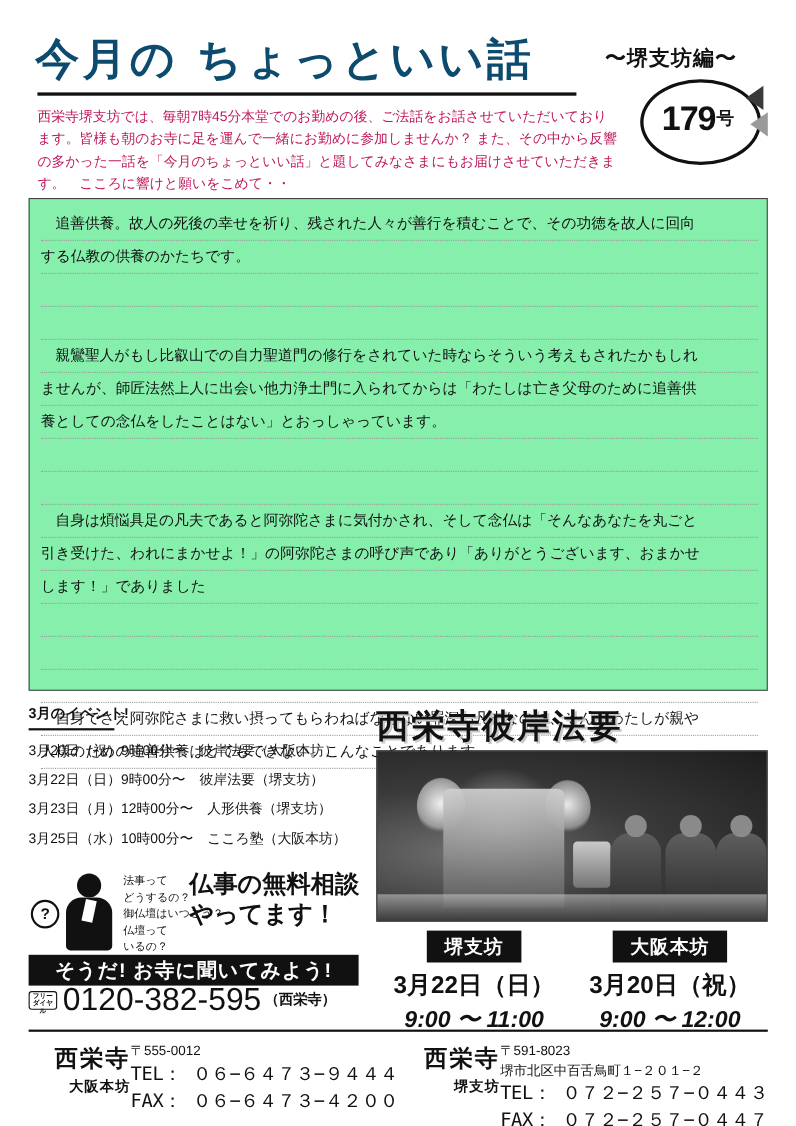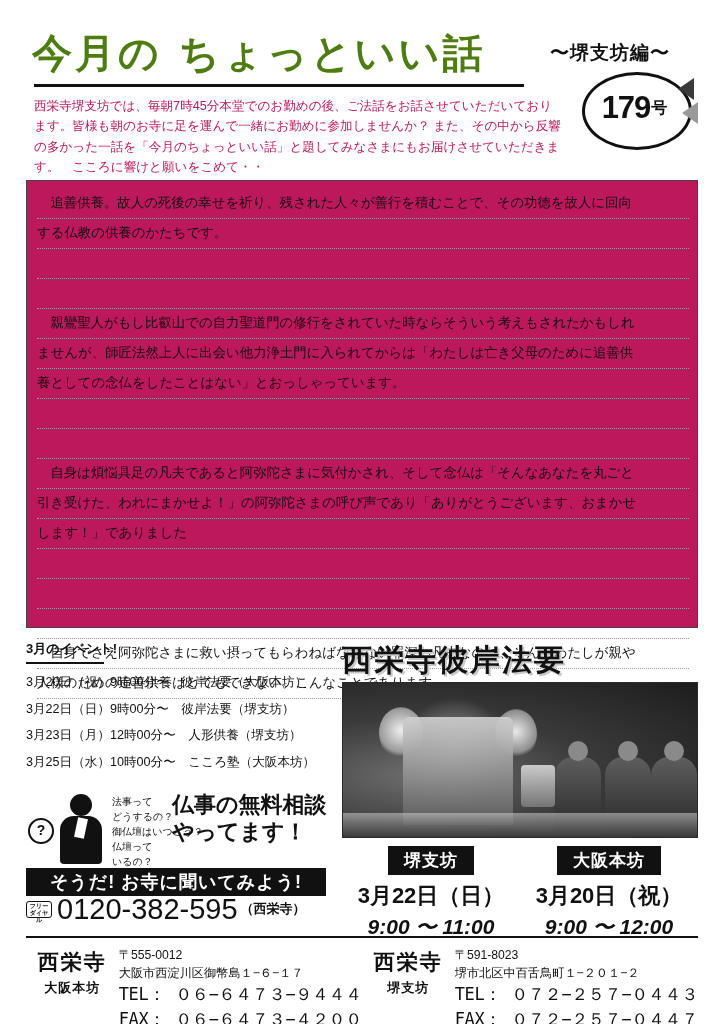--- a/index.html
+++ b/index.html
@@ -29,21 +29,21 @@
     width: 672px;
     height: 152px;
   }
   .masthead {
     position: absolute;
     left: 6px; top: 4px;
     font-family: "DejaVu Sans", sans-serif;
     font-weight: bold;
     font-size: 40px;
     letter-spacing: 3px;
-    color: #4d7c0f;
+    color: #0c4a6e;
     white-space: nowrap;
   }
   .masthead-rule {
     position: absolute;
     left: 8px; top: 62px;
     width: 490px;
     height: 3px;
     background: #111;
   }
   .edition {
@@ -103,21 +103,21 @@
     color: #be185d;
   }
 
   
   .article {
     position: absolute;
     left: 26px; top: 180px;
     width: 672px;
     height: 448px;
     border: 1px solid #444;
-    background: #be185d;
+    background: #86efac;
     box-sizing: border-box;
   }
   .article-inner {
     position: absolute;
     left: 10px; top: 8px;
     width: 652px;
     height: 432px;
   }
   .aline {
     height: 29px;
@@ -398,21 +398,21 @@
     height: 66px;
     display: flex;
   }
   .temple {
     width: 336px;
     display: flex;
     align-items: flex-start;
   }
   .temple-name {
     width: 96px;
-    text-align: center;
+    text-align: right;
     padding-top: 2px;
   }
   .temple-name .n1 {
     font-weight: bold;
     font-size: 21px;
     letter-spacing: 2px;
     display: block;
   }
   .temple-name .n2 {
     font-weight: bold;
@@ -540,21 +540,20 @@
 
   <div class="footer-rule"></div>
   <div class="footer">
     <div class="temple">
       <div class="temple-name">
         <span class="n1">西栄寺</span>
         <span class="n2">大阪本坊</span>
       </div>
       <div class="temple-addr">
         <div>〒555-0012</div>
-        <div>大阪市西淀川区御幣島１−６−１７</div>
         <div class="mono">TEL： ０６−６４７３−９４４４</div>
         <div class="mono">FAX： ０６−６４７３−４２００</div>
       </div>
     </div>
     <div class="temple">
       <div class="temple-name">
         <span class="n1">西栄寺</span>
         <span class="n2">堺支坊</span>
       </div>
       <div class="temple-addr">

